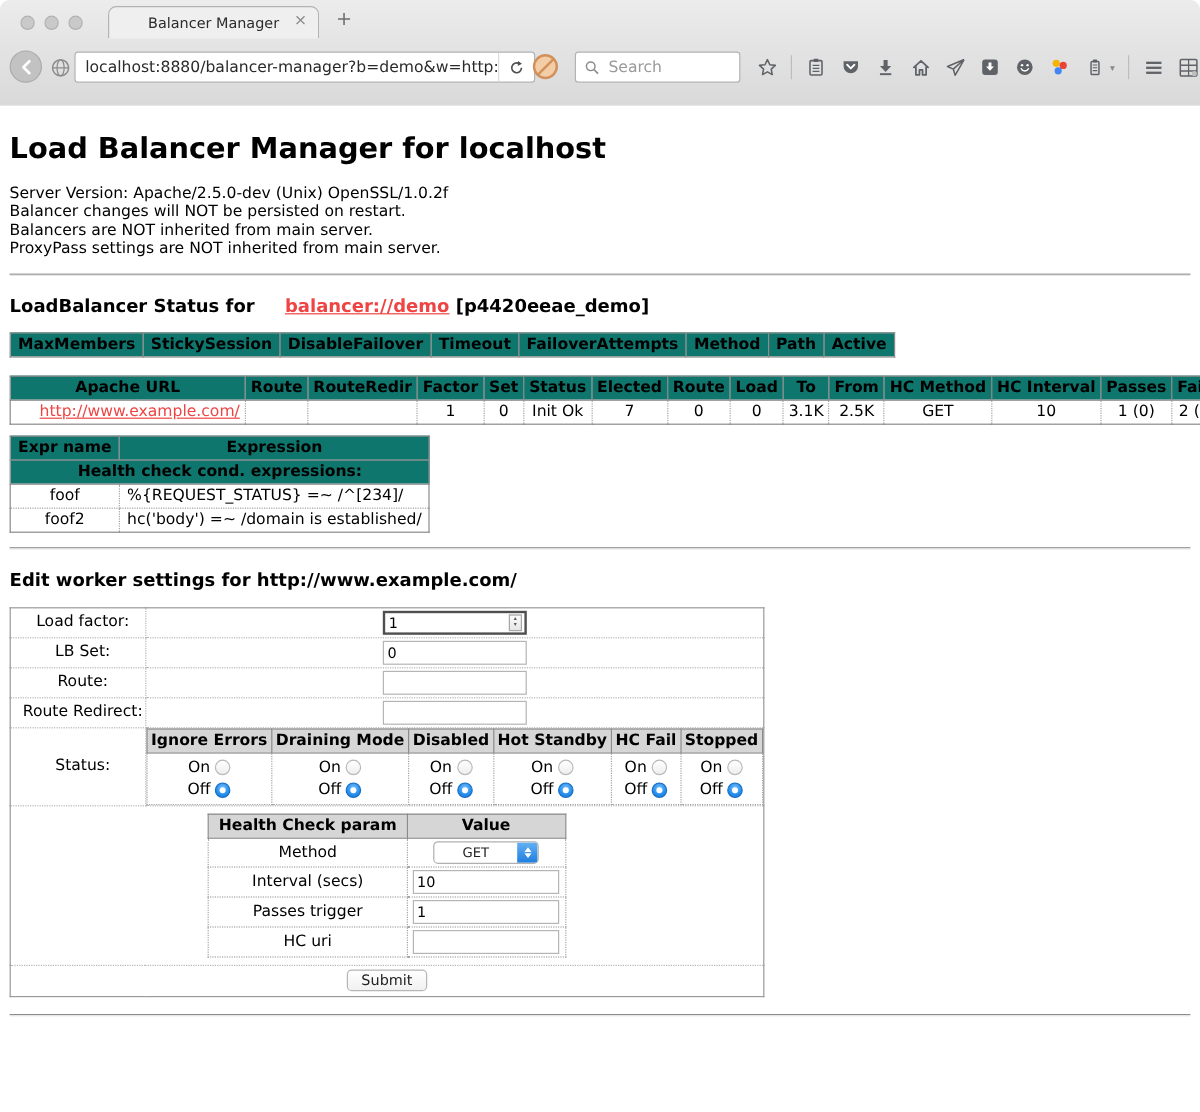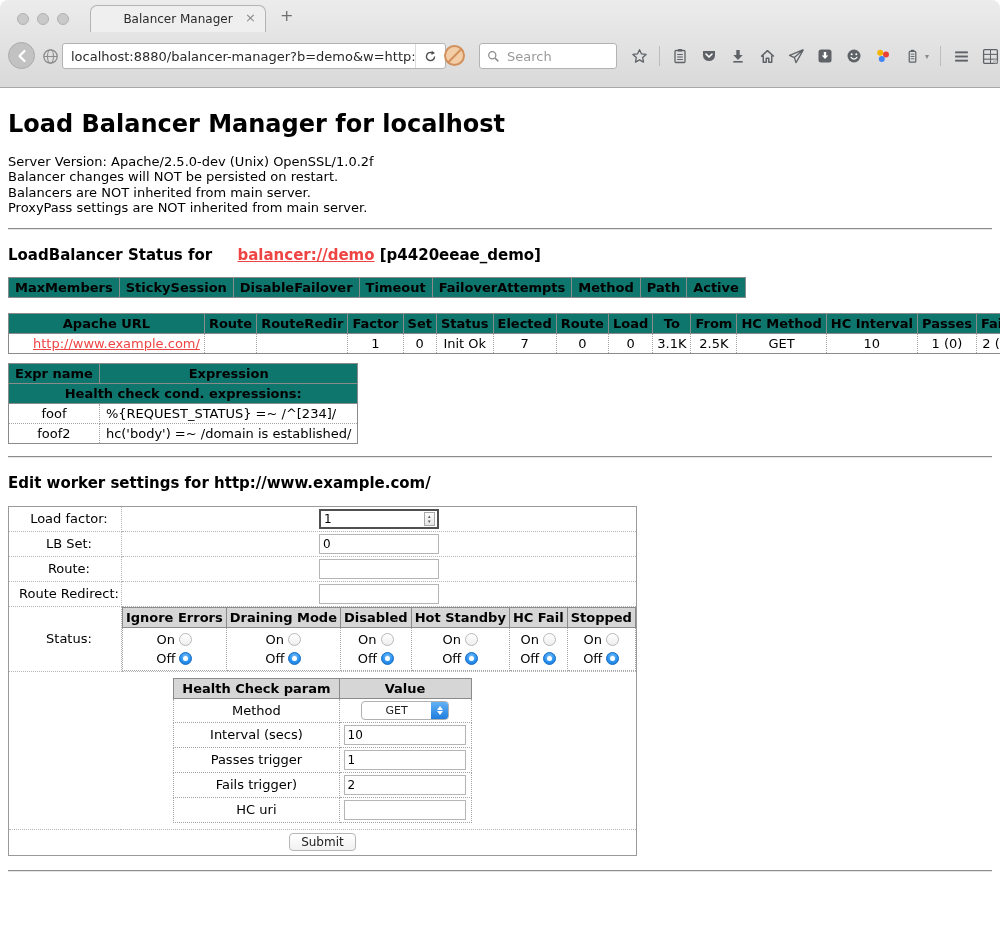--- a/index.html
+++ b/index.html
@@ -464,24 +464,20 @@
             </tr>
             <tr>
               <td class="plabel">Interval (secs)</td>
               <td class="val"><input class="field" style="width: 122px;" type="text" value="10"></td>
             </tr>
             <tr>
               <td class="plabel">Passes trigger</td>
               <td class="val"><input class="field" style="width: 122px;" type="text" value="1"></td>
             </tr>
             <tr>
-              <td class="plabel">Fails trigger)</td>
-              <td class="val"><input class="field" style="width: 122px;" type="text" value="2"></td>
-            </tr>
-            <tr>
               <td class="plabel">HC uri</td>
               <td class="val"><input class="field" style="width: 122px;" type="text" value=""></td>
             </tr>
           </tbody>
               </table>
         </td>
       </tr>
       <tr class="submit-row">
         <td colspan="2"><button class="mac-btn">Submit</button></td>
       </tr>

